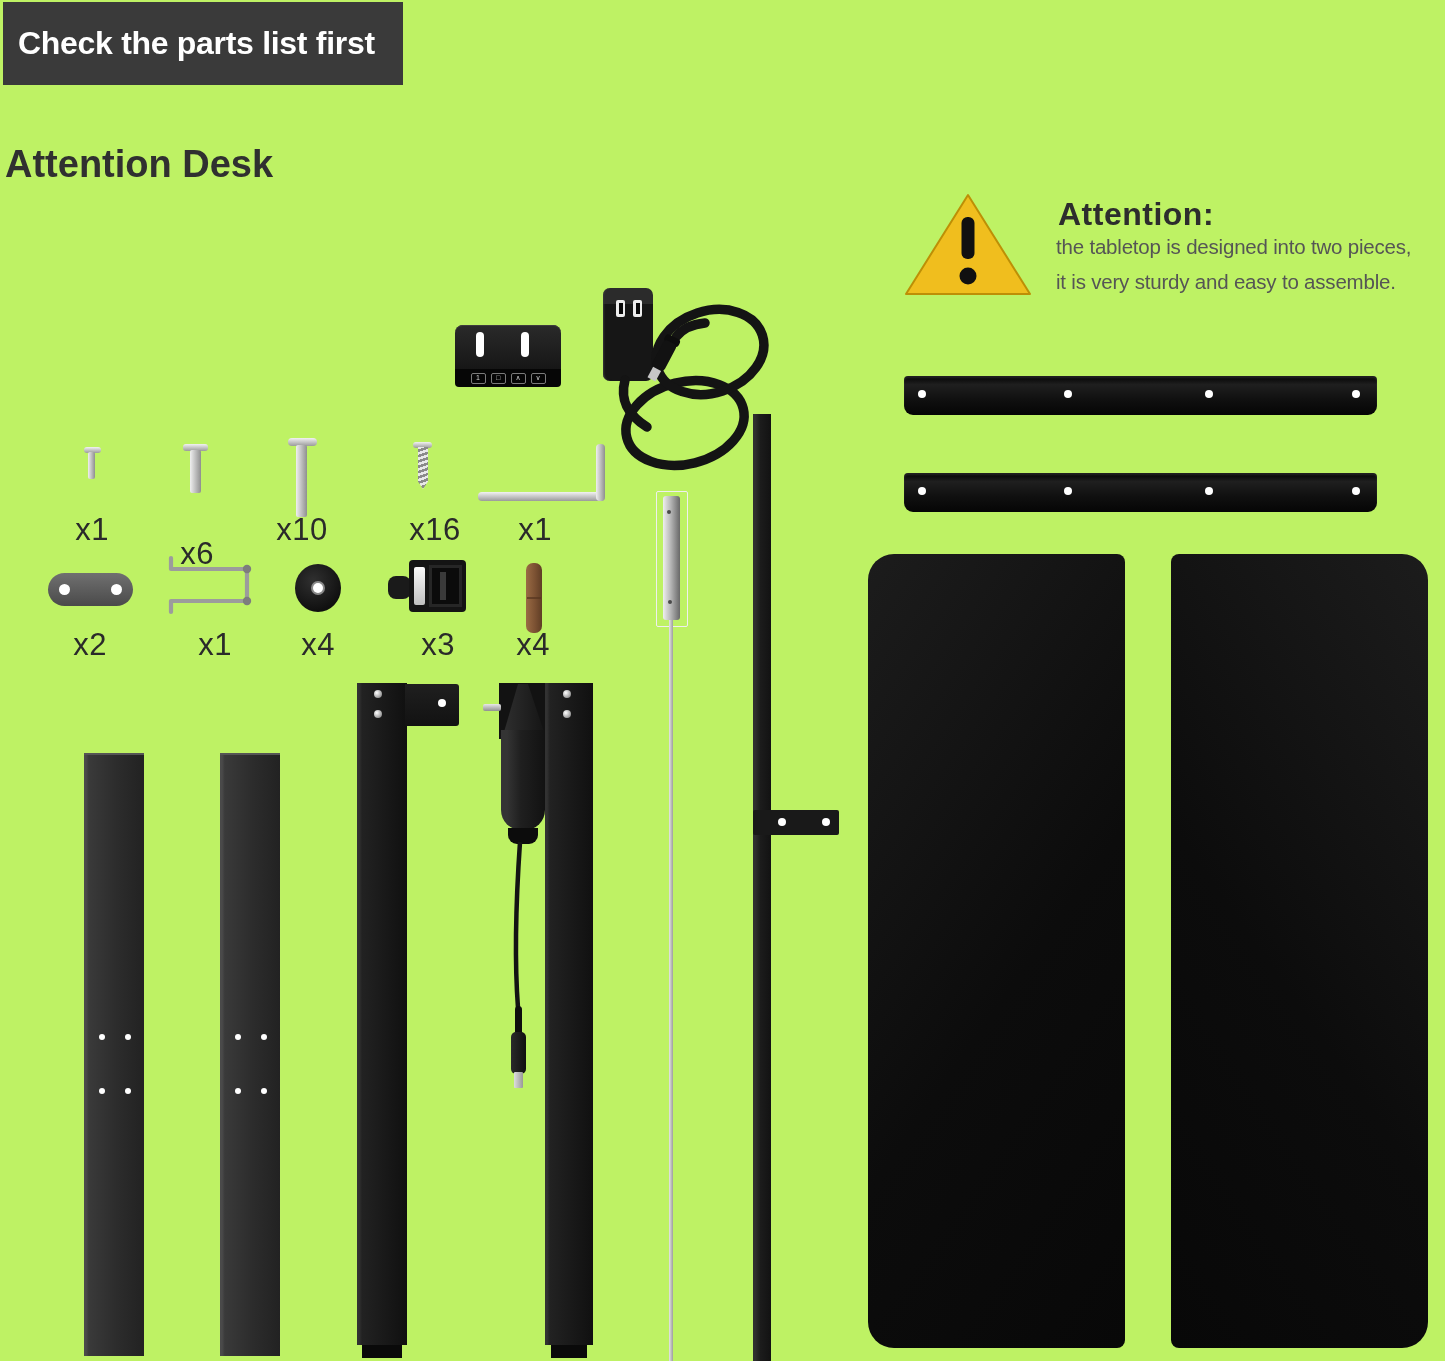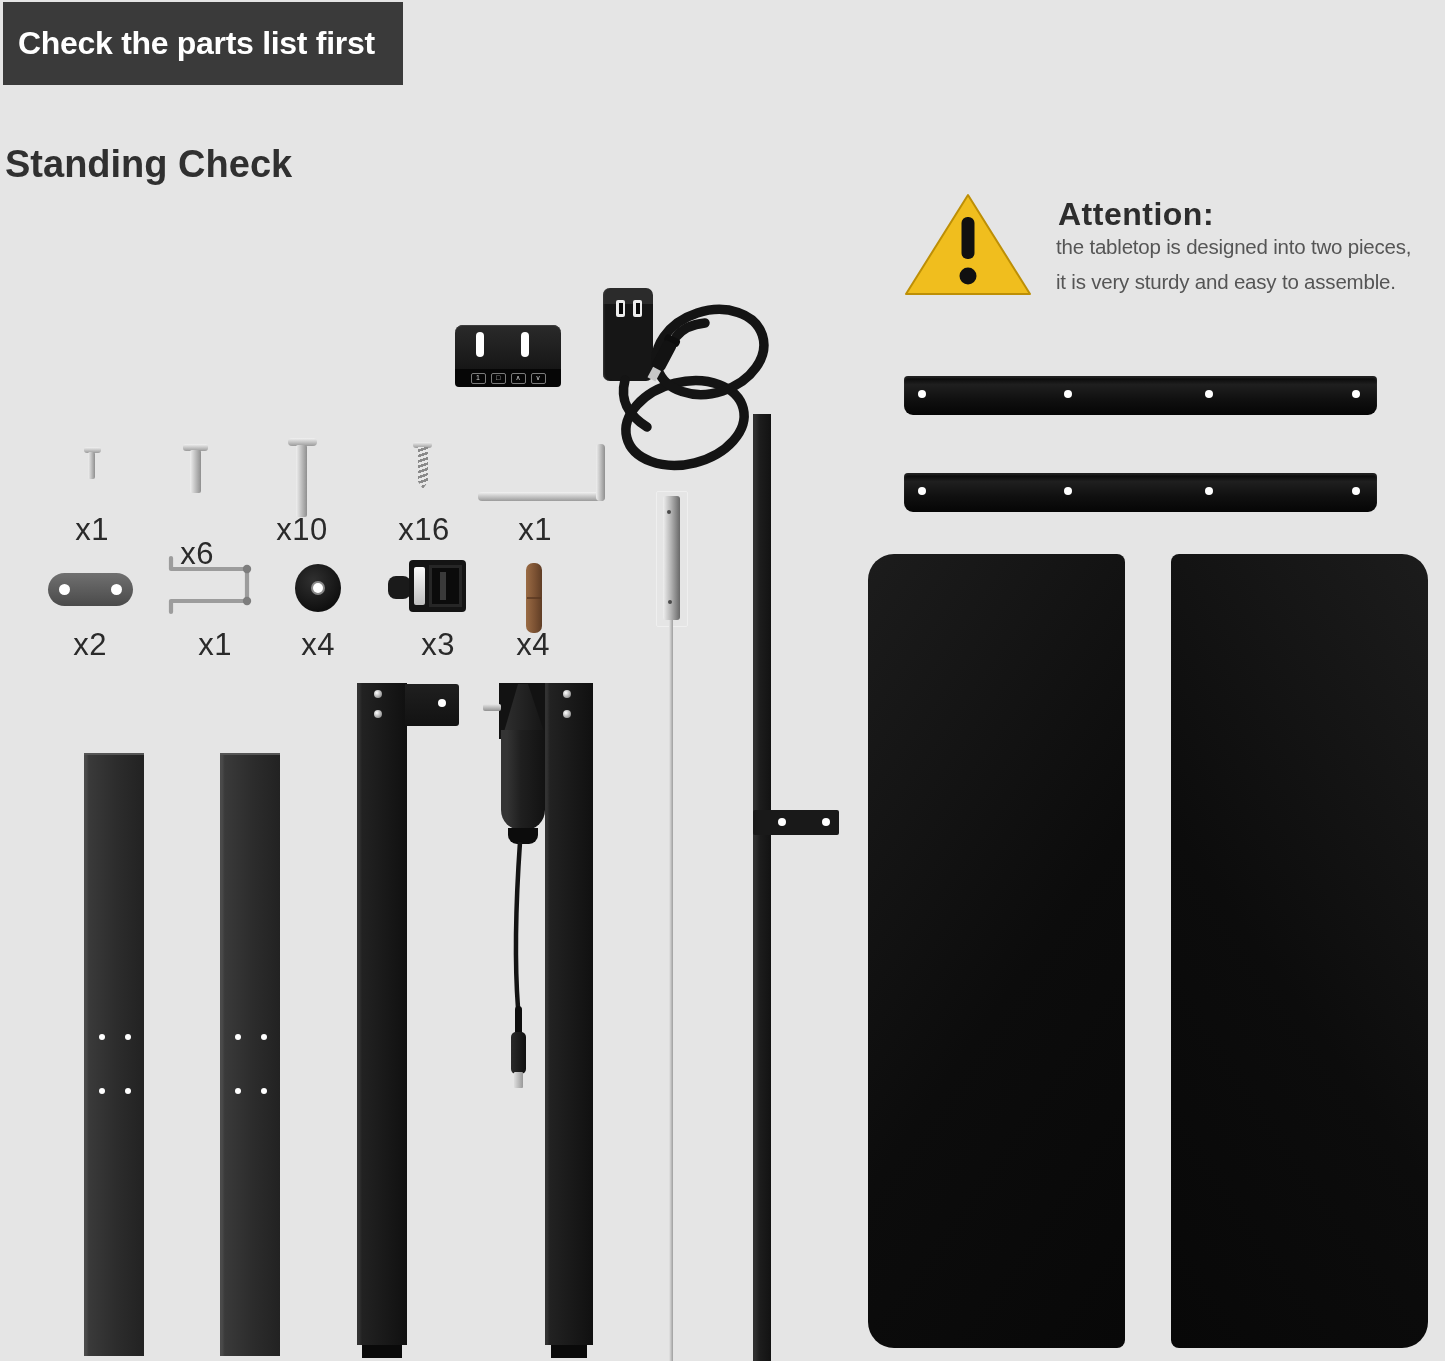--- a/index.html
+++ b/index.html
@@ -1,16 +1,16 @@
 <!DOCTYPE html>
 <html><head>
 <meta charset="utf-8">
 <style>
   html,body{margin:0;padding:0;background:#fff;}
-  #canvas{position:relative;width:1445px;height:1361px;background:#e5e5e5;overflow:hidden;
+  #canvas{position:relative;width:1445px;height:1361px;background:#bef264;overflow:hidden;
           font-family:"Liberation Sans",sans-serif;}
   .abs{position:absolute;}
 
   
   .banner{left:3px;top:2px;width:400px;height:83px;background:#3a3a3a;}
   .banner span{position:absolute;left:15px;top:0;line-height:83px;color:#fff;
                font-size:32px;font-weight:700;letter-spacing:-0.3px;white-space:nowrap;}
   .page-title{left:5px;top:143px;font-size:38px;font-weight:600;color:#303030;white-space:nowrap;}
   .page-subtitle{left:5px;top:205px;font-size:32px;font-weight:400;color:#5d5d5d;
                  letter-spacing:-0.3px;white-space:nowrap;}
@@ -50,21 +50,21 @@
   .s3s{left:296px;top:445px;width:11px;height:72px;border-radius:2px;}
   .s4h{left:413px;top:442px;width:19px;height:6px;border-radius:3px;}
   .s4s{left:418px;top:447px;width:10px;height:42px;
        background:repeating-linear-gradient(160deg,#e8e8e8 0 2.5px,#8a8a8a 2.5px 5px);
        clip-path:polygon(0 0,100% 0,100% 82%,50% 100%,0 82%);}
   .akH{left:478px;top:492px;width:127px;height:9px;border-radius:4px;}
   .akV{left:596px;top:444px;width:9px;height:57px;border-radius:4px;}
 
   .qty{width:70px;text-align:center;font-size:31px;color:#2a2a2a;letter-spacing:0.5px;}
   .q11{left:57px;top:512px;}  .q12{left:162px;top:536px;} .q13{left:267px;top:512px;}
-  .q14{left:389px;top:512px;} .q15{left:500px;top:512px;}
+  .q14{left:400px;top:512px;} .q15{left:500px;top:512px;}
   .q21{left:55px;top:627px;}  .q22{left:180px;top:627px;} .q23{left:283px;top:627px;}
   .q24{left:403px;top:627px;} .q25{left:498px;top:627px;}
 
   
   .plate{left:48px;top:573px;width:85px;height:33px;border-radius:17px;
          background:linear-gradient(180deg,#707070,#4a4a4a);}
   .plate i{position:absolute;top:11px;width:11px;height:11px;border-radius:50%;background:#fff;}
   .hook-svg{left:160px;top:550px;}
   .disc{left:295px;top:564px;width:46px;height:48px;border-radius:50%;
         background:radial-gradient(circle at 40% 35%,#303030,#101010 72%);}
@@ -143,21 +143,21 @@
         background:linear-gradient(90deg,#ddd,#999);}
 </style>
 </head>
 <body>
 
 <div id="canvas">
 
   <div class="abs banner">
     <span>Check the parts list first</span>
   </div>
-  <div class="abs page-title">Standing Check</div>
+  <div class="abs page-title">Attention Desk</div>
 
   <svg class="abs warn-svg" width="130" height="108">
     <polygon points="65,5 127,104 3,104" fill="#f0be1e" stroke="#bd8f06" stroke-width="2" stroke-linejoin="round"></polygon>
     <rect x="58.5" y="27" width="13" height="42" rx="6" fill="#101010"></rect>
     <circle cx="65" cy="86" r="8.5" fill="#101010"></circle>
   </svg>
   <div class="abs att-title">Attention:</div>
   <div class="abs att-line1">the tabletop is designed into two pieces,</div>
   <div class="abs att-line2">it is very sturdy and easy to assemble.</div>
 

